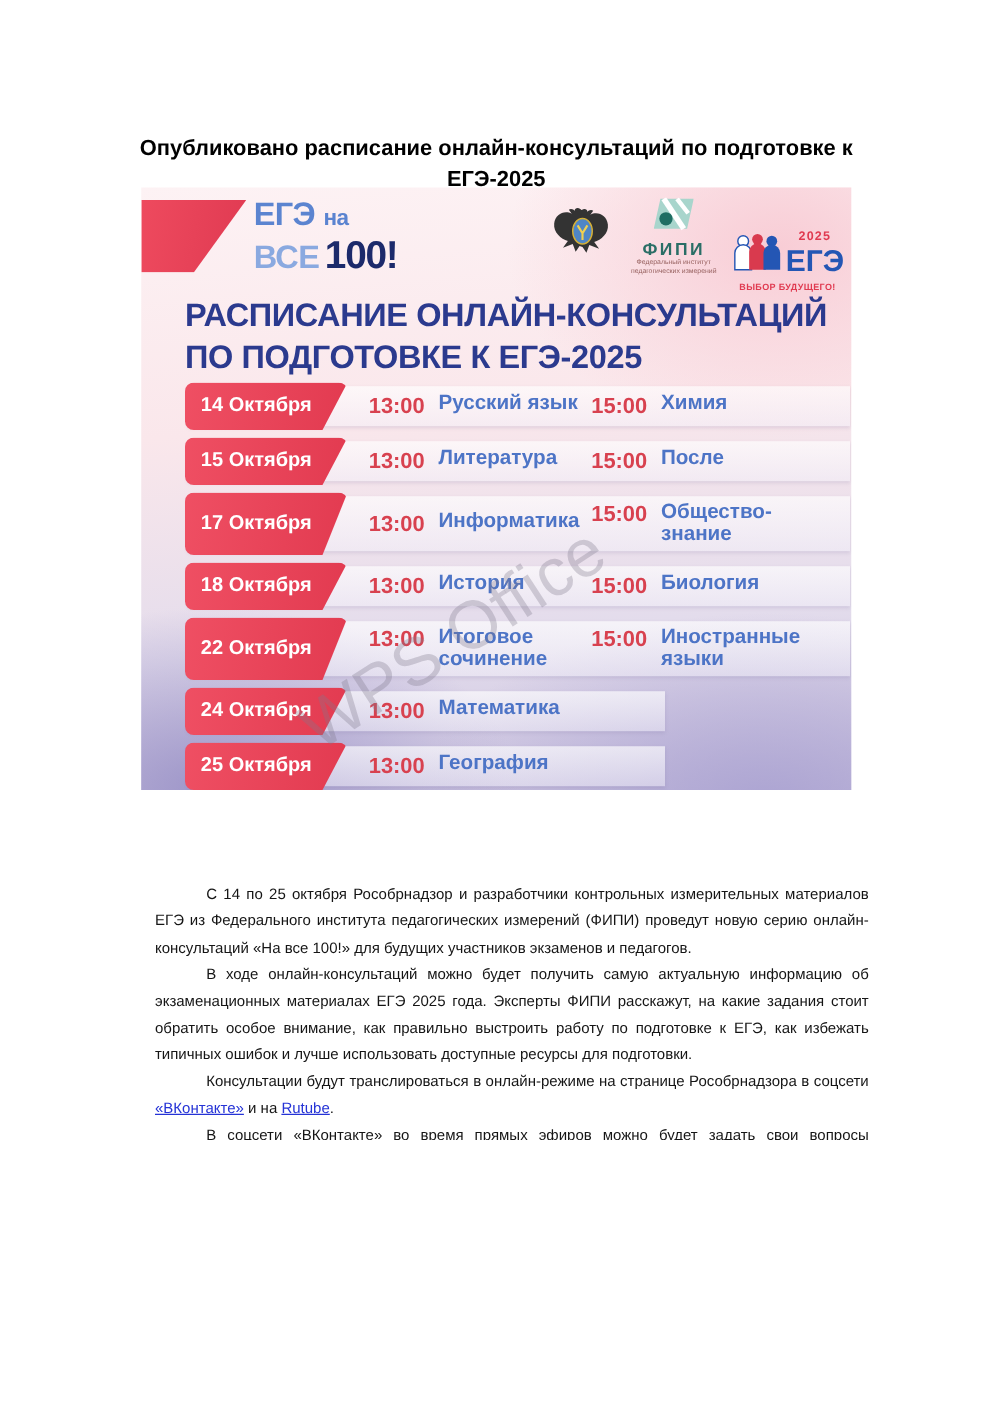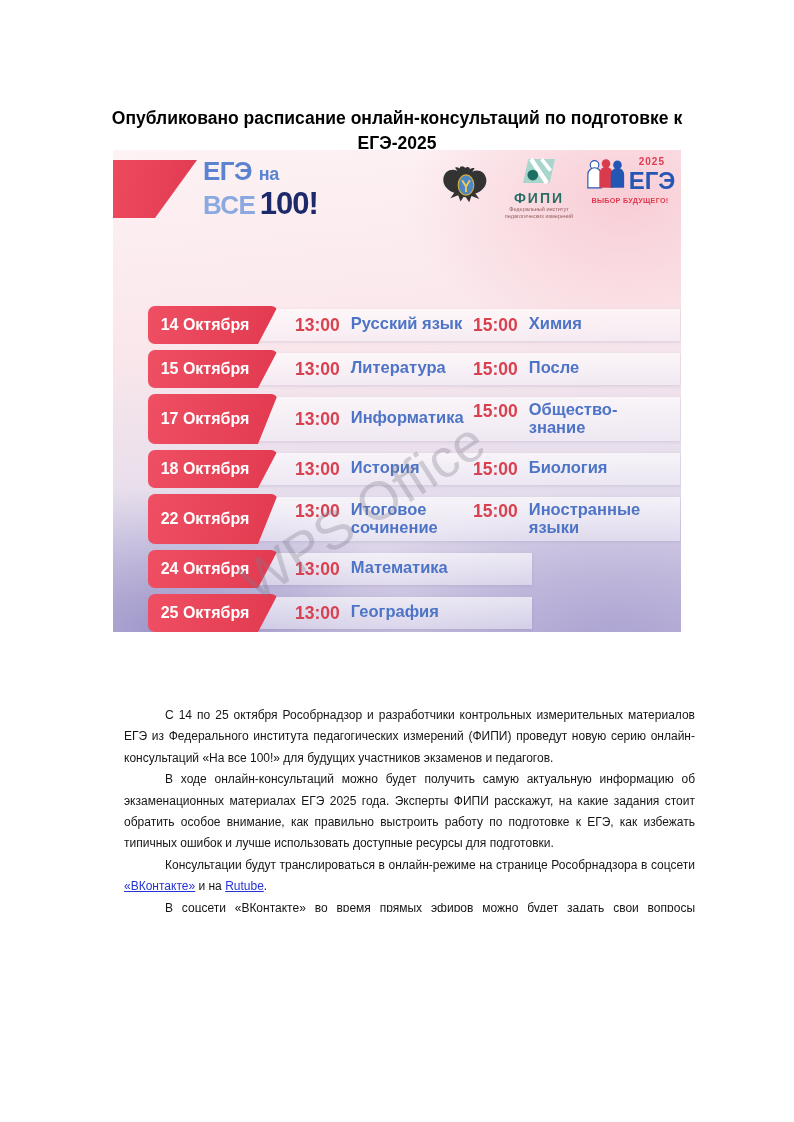--- a/index.html
+++ b/index.html
@@ -26,21 +26,21 @@
   .logo-text .lt1 { font-size:26px; font-weight:700; color:#5b84d0; letter-spacing:-0.5px; }
   .logo-text .w2 { font-size:18px; font-weight:700; }
   .logo-text .lt2 { margin-top:4px; }
   .logo-text .w3 { font-size:26px; font-weight:700; color:#8aa9e0; letter-spacing:-0.5px; }
   .logo-text .w4 { font-size:31px; font-weight:800; color:#1c2a6b; letter-spacing:-1px; }
 
   .partners { position:absolute; right:8px; top:8px; display:flex; gap:13px; align-items:flex-start; }
   .fipi { width:70px; text-align:center; line-height:1.15; }
   .fipi-acronym { font-size:14px; font-weight:700; color:#2a6e66; letter-spacing:2px; margin-top:1px; }
   .fipi-caption { font-size:5.5px; color:#96605e; }
-  .ege2025 { width:86px; text-align:center; position:relative; }
+  .ege2025 { width:86px; text-align:center; position:relative;margin-top:28px; }
   .ege-top { display:flex; align-items:flex-end; justify-content:center; }
   .ege-year { position:absolute; top:-2px; right:8px; color:#e03a50; font-weight:800; font-size:10px; letter-spacing:1px; }
   .ege-word { color:#2456b4; font-size:24px; font-weight:800; line-height:1; margin-left:2px; }
   .ege-slogan { font-size:7.2px; color:#e03a50; font-weight:700; margin-top:3px; letter-spacing:.3px; }
 
   .banner-heading { position:absolute; left:35px; top:86px; font-size:26px; font-weight:800;
     color:#2b3a8e; line-height:1.28; letter-spacing:-0.3px; }
 
   .rows { position:absolute; left:35px; top:156px; right:0; display:flex; flex-direction:column; gap:6px; }
   .row { position:relative; height:38px; }
@@ -138,20 +138,24 @@
               <circle cx="34" cy="7" r="4.5" fill="#2456b4"></circle>
               <path d="M27 31 V17 a7 7 0 0 1 14 0 V31 Z" fill="#2456b4"></path>
             </svg>
           </span>
           <span class="ege-word">ЕГЭ</span>
         </div>
         <div class="ege-slogan">ВЫБОР БУДУЩЕГО!</div>
       </div>
     </div>
 
+    <div class="banner-heading">
+      <div>РАСПИСАНИЕ ОНЛАЙН-КОНСУЛЬТАЦИЙ</div>
+      <div>ПО ПОДГОТОВКЕ К ЕГЭ-2025</div>
+    </div>
 
     <div class="rows">
         <div class="row normal full">
     <div class="band"></div>
     <div class="badge">
       <span>14 Октября</span>
     </div>
   <div class="session s0">
     <span class="time">13:00</span>
     <span class="subject">Русский язык</span>

